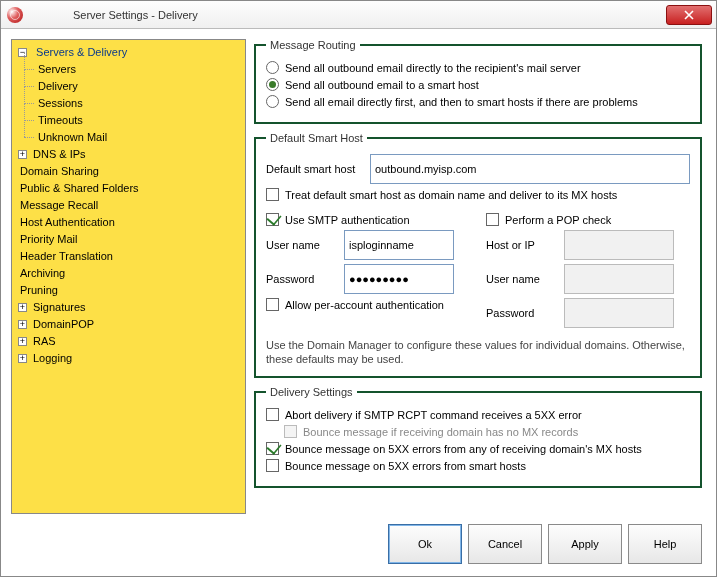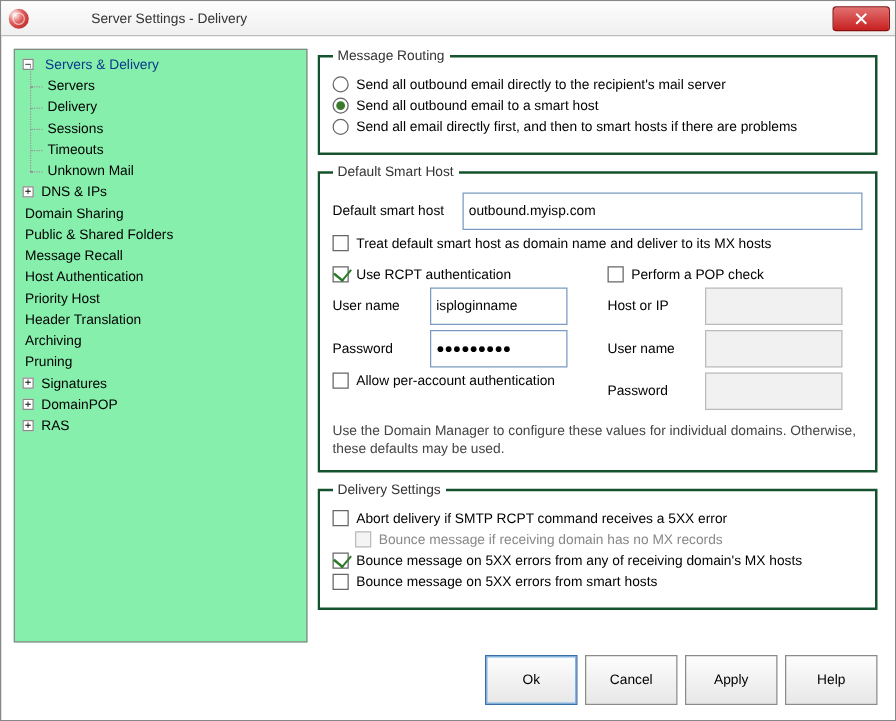--- a/index.html
+++ b/index.html
@@ -55,21 +55,21 @@
     display:flex;
     padding:10px 10px 0 10px;
     gap:8px;
     min-height:0;
   }
   .tree {
     width:235px;
     border:1px solid #888;
     padding:4px 2px;
     overflow:auto;
-    background:#86efac;
+    background:#fde047;
   }
   .tree ul { list-style:none; margin:0; padding-left:18px; }
   .tree > ul { padding-left:4px; }
   .tree li { position:relative; line-height:17px; white-space:nowrap; }
   .tree li::before {
     content:""; position:absolute; left:-12px; top:8px; width:10px; border-top:1px dotted #999;
   }
   .tree li::after {
     content:""; position:absolute; left:-12px; top:-9px; bottom:8px; border-left:1px dotted #999;
   }
@@ -161,27 +161,28 @@
             <li><span class="leaf-pad"></span><span class="node-label">Sessions</span></li>
             <li><span class="leaf-pad"></span><span class="node-label">Timeouts</span></li>
             <li><span class="leaf-pad"></span><span class="node-label">Unknown Mail</span></li>
           </ul>
         </li>
         <li><span class="expander">+</span><span class="node-label">DNS &amp; IPs</span></li>
         <li><span class="leaf-pad"></span><span class="node-label">Domain Sharing</span></li>
         <li><span class="leaf-pad"></span><span class="node-label">Public &amp; Shared Folders</span></li>
         <li><span class="leaf-pad"></span><span class="node-label">Message Recall</span></li>
         <li><span class="leaf-pad"></span><span class="node-label">Host Authentication</span></li>
-        <li><span class="leaf-pad"></span><span class="node-label">Priority Host</span></li>
+        <li><span class="leaf-pad"></span><span class="node-label">Priority Mail</span></li>
         <li><span class="leaf-pad"></span><span class="node-label">Header Translation</span></li>
         <li><span class="leaf-pad"></span><span class="node-label">Archiving</span></li>
         <li><span class="leaf-pad"></span><span class="node-label">Pruning</span></li>
         <li><span class="expander">+</span><span class="node-label">Signatures</span></li>
         <li><span class="expander">+</span><span class="node-label">DomainPOP</span></li>
         <li><span class="expander">+</span><span class="node-label">RAS</span></li>
+        <li><span class="expander">+</span><span class="node-label">Logging</span></li>
       </ul>
     </div>
 
     <div class="content">
 
       <fieldset>
         <legend>Message Routing</legend>
         <div class="row">
           <span class="radio"></span>
           <label class="lbl">Send all outbound email directly to the recipient's mail server</label>
@@ -204,21 +205,21 @@
         </div>
         <div class="row">
           <span class="check"></span>
           <label class="lbl">Treat default smart host as domain name and deliver to its MX hosts</label>
         </div>
 
         <div class="two-col" style="margin-top:8px">
           <div>
             <div class="row">
               <span class="check checked"></span>
-              <label class="lbl">Use RCPT authentication</label>
+              <label class="lbl">Use SMTP authentication</label>
             </div>
             <div class="form-row">
               <span class="flab">User name</span>
               <input class="text" style="width: 110px;" value="isploginname">
             </div>
             <div class="form-row">
               <span class="flab">Password</span>
               <input class="text" style="width: 110px;" value="●●●●●●●●●">
             </div>
             <div class="row">

